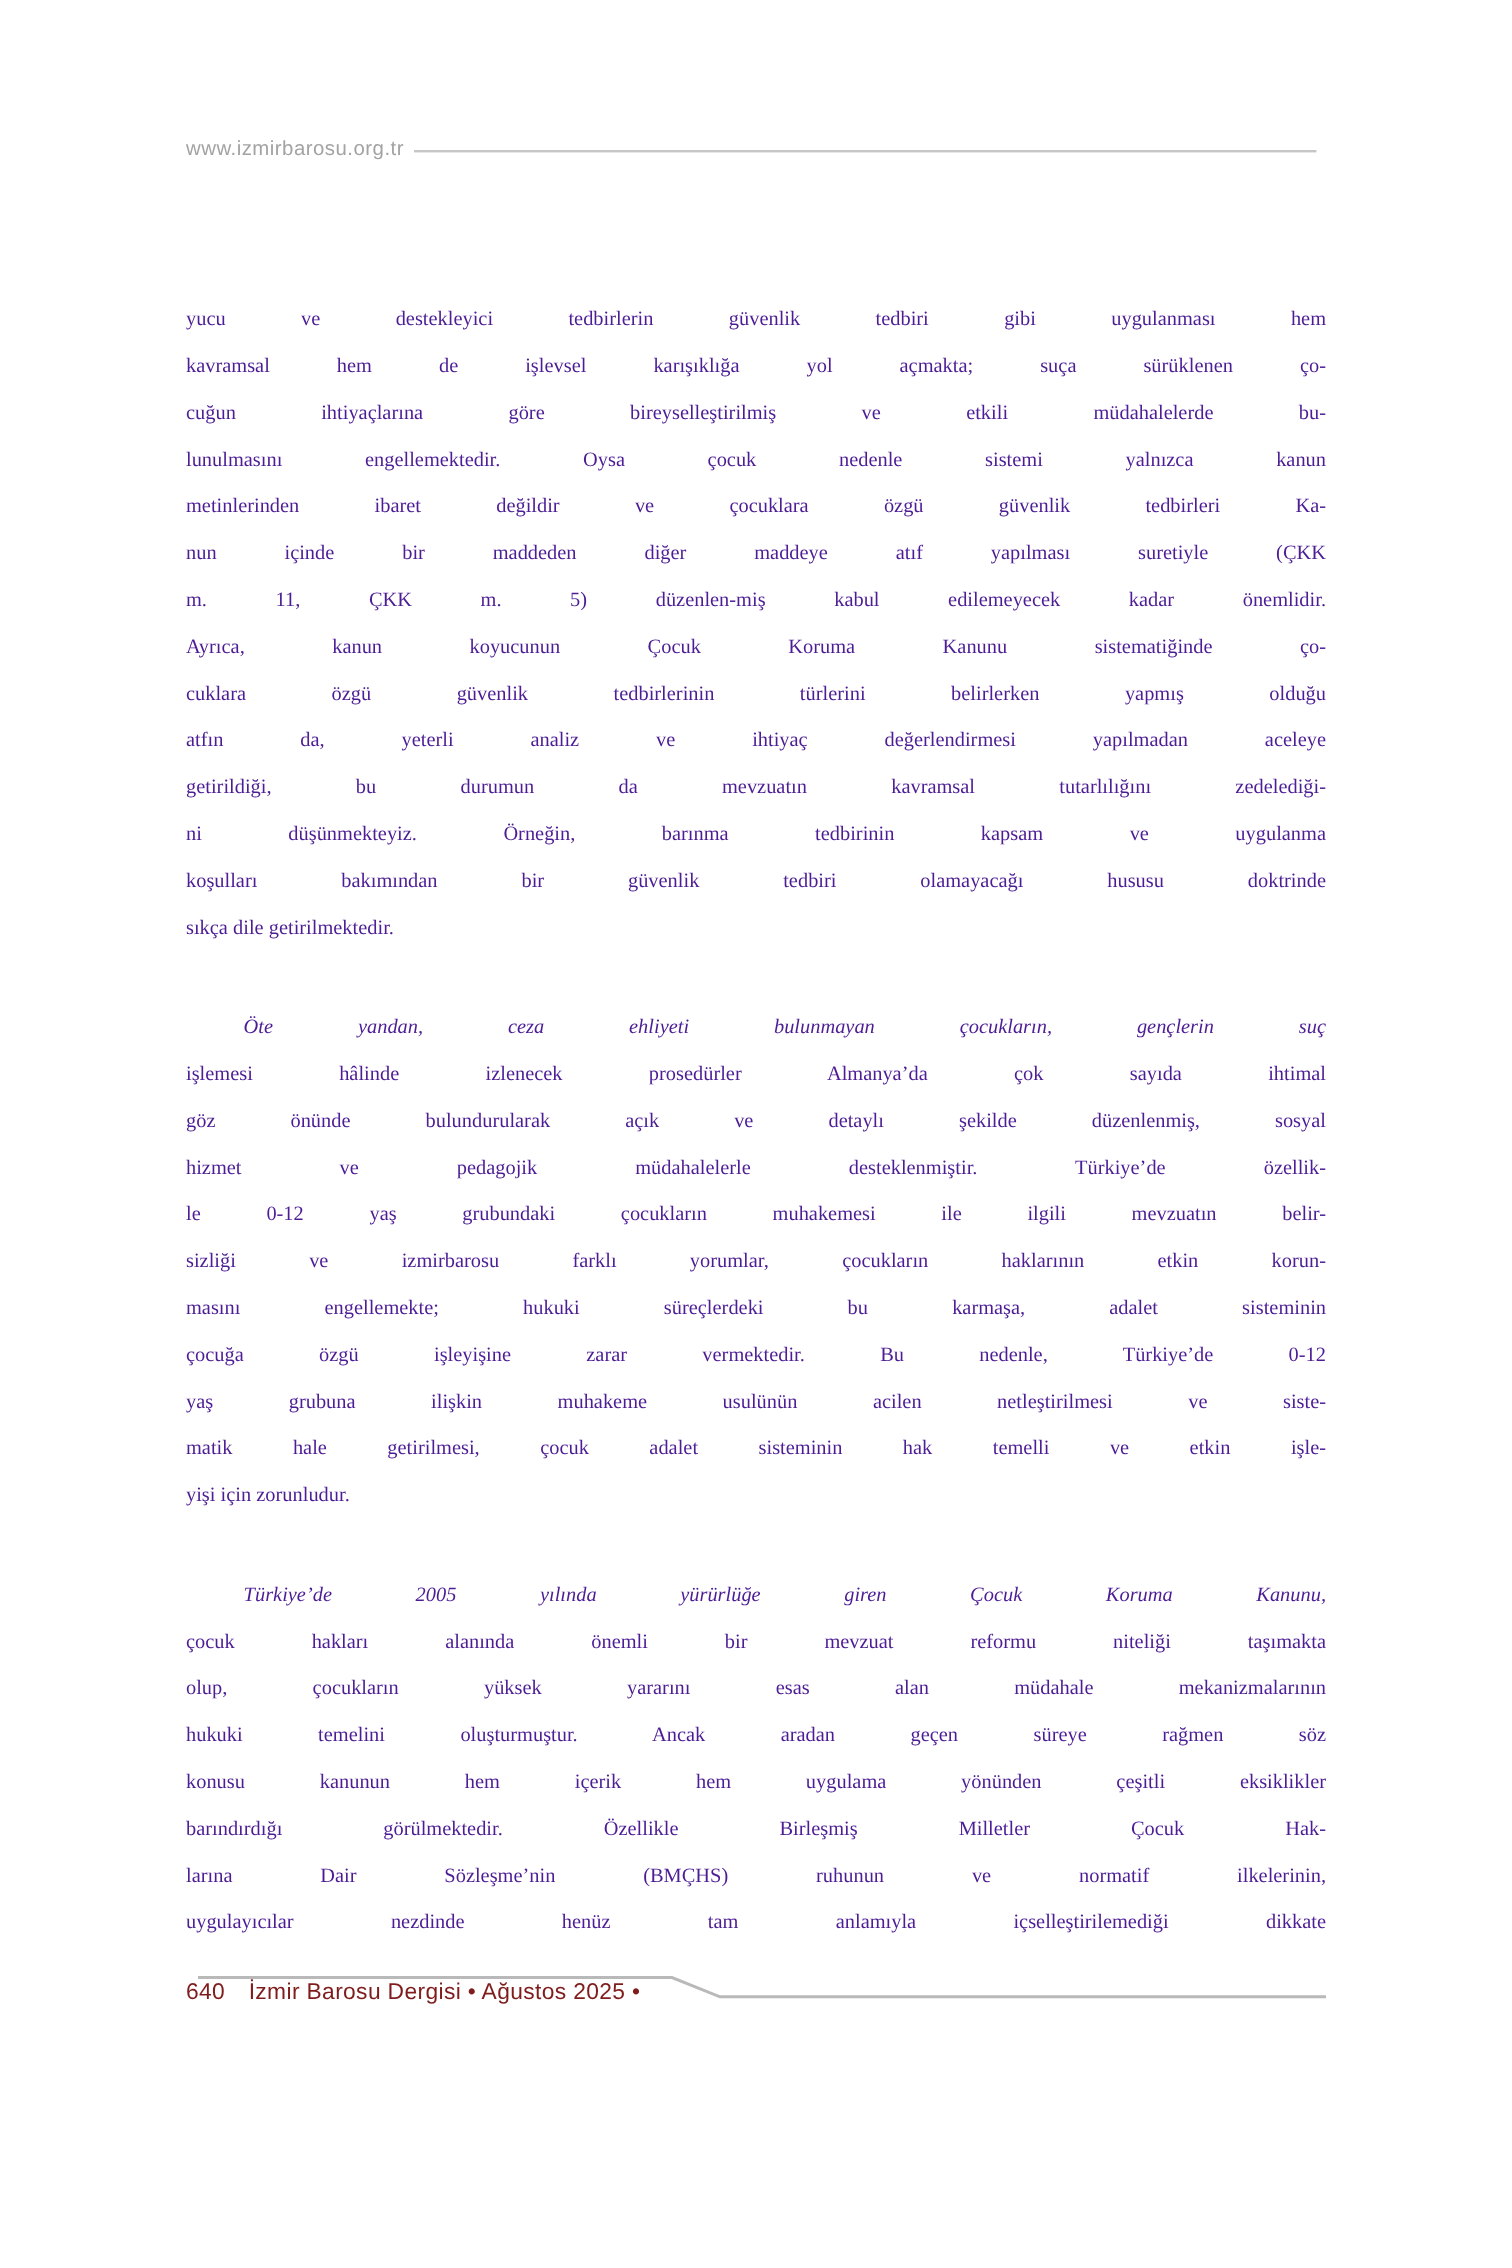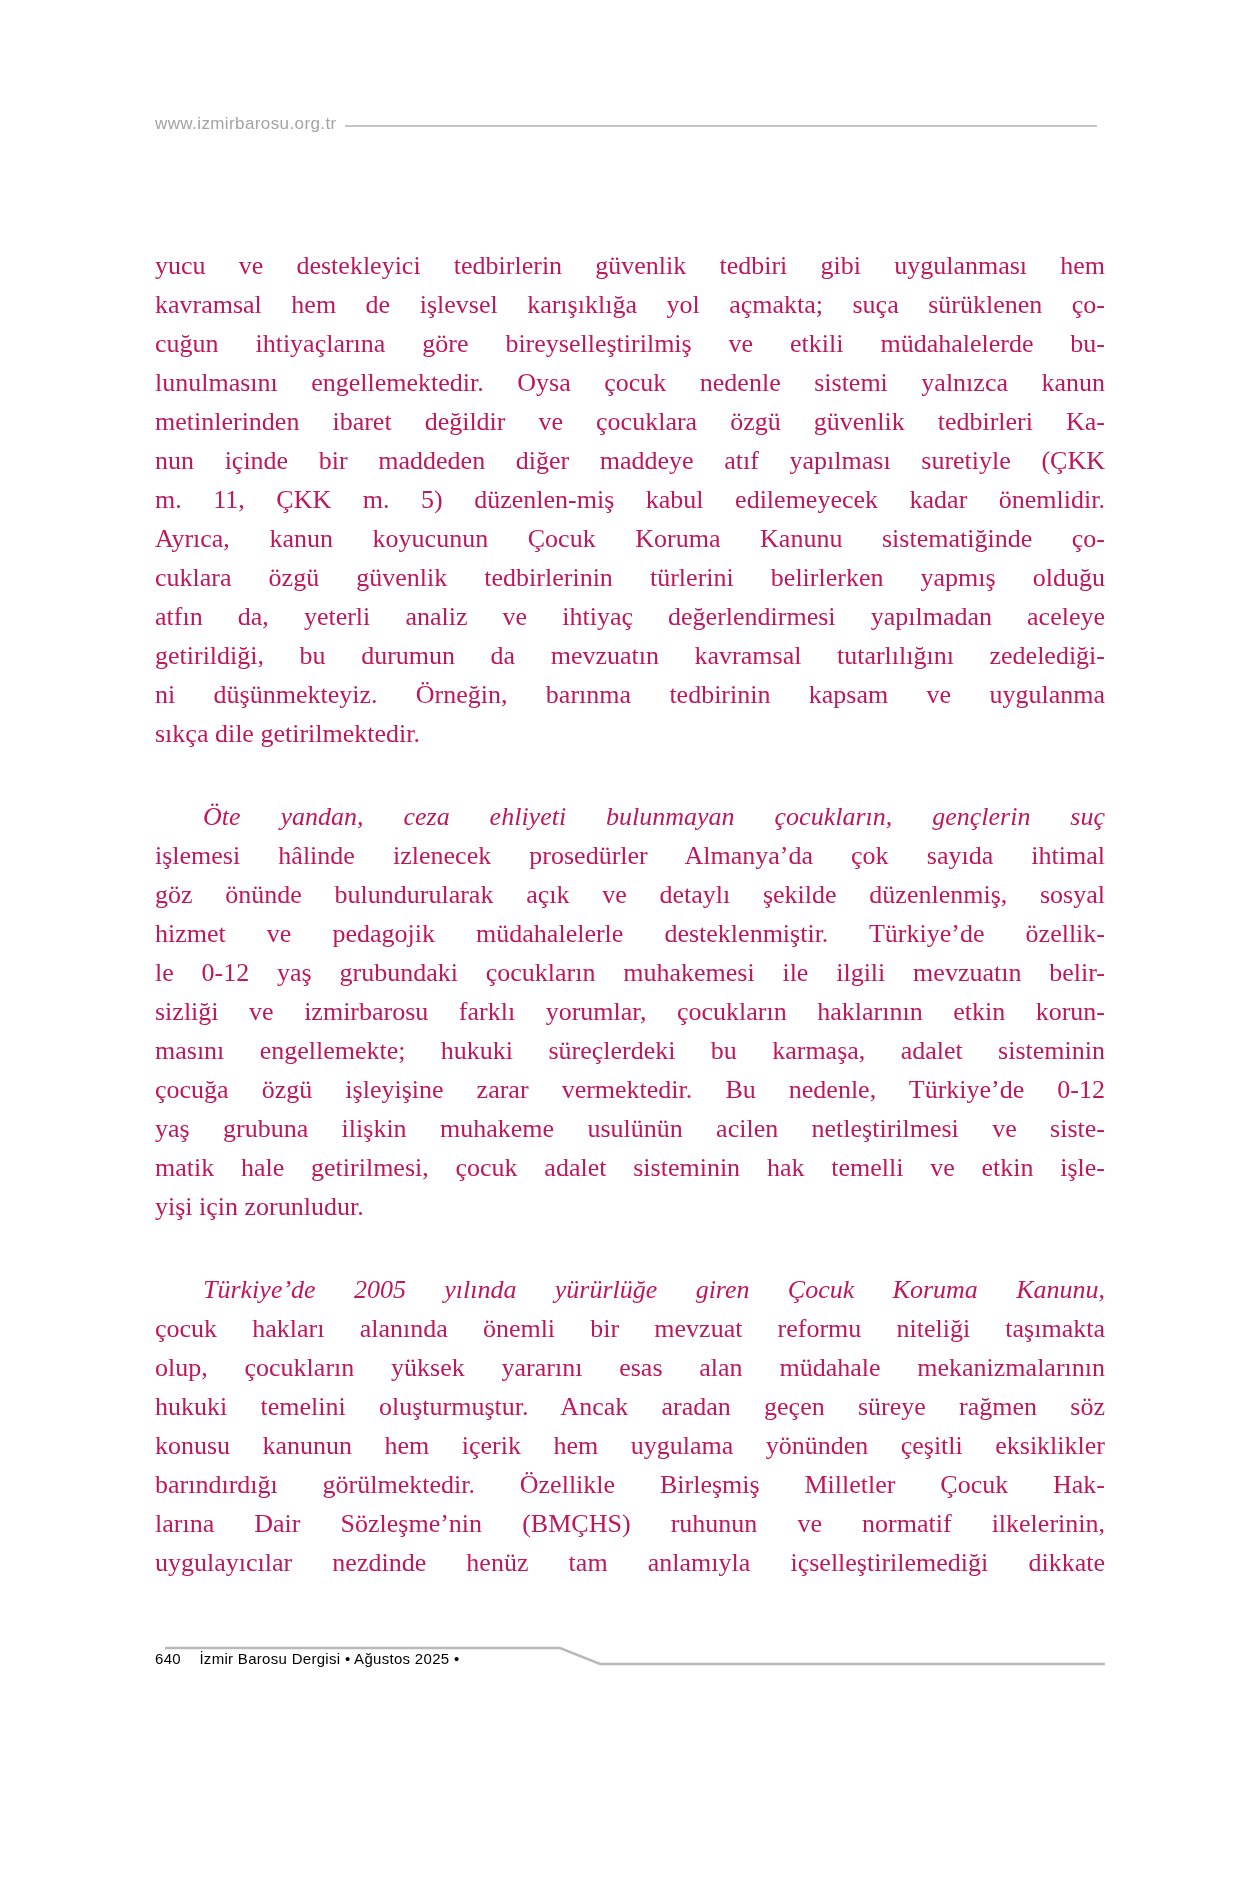--- a/index.html
+++ b/index.html
@@ -28,43 +28,43 @@
     flex: 1;
     height: 2px;
     background: #c6c6c6;
     margin-top: 3px;
   }
   .body-text {
     position: absolute;
     top: 246px;
     left: 155px;
     width: 950px;
-    color: #be185d;
-    font-size: 26px;
+    color: #4c1d95;
+    font-size: 17px;
     line-height: 39px;
   }
   .para { margin: 0 0 44px 0; }
   .line {
     text-align: justify;
     text-align-last: justify;
   }
   .line.last { text-align-last: left; }
   .line.indent { text-indent: 48px; font-style: italic; }
   .ribbon {
     position: absolute;
     left: 0;
     top: 1638px;
   }
   .footer {
     position: absolute;
     left: 155px;
     top: 1650px;
     font-family: "Liberation Sans", sans-serif;
-    font-size: 15px;
-    color: #000000;
+    font-size: 19px;
+    color: #7f1d1d;
     letter-spacing: 0.3px;
     white-space: nowrap;
   }
   .page-num { margin-right: 14px; }
 </style>
 </head>
 <body>
 
 <div class="page">
 
@@ -81,20 +81,21 @@
       <div class="line">cuğun ihtiyaçlarına göre bireyselleştirilmiş ve etkili müdahalelerde bu-</div>
       <div class="line">lunulmasını engellemektedir. Oysa çocuk nedenle sistemi yalnızca kanun</div>
       <div class="line">metinlerinden ibaret değildir ve çocuklara özgü güvenlik tedbirleri Ka-</div>
       <div class="line">nun içinde bir maddeden diğer maddeye atıf yapılması suretiyle (ÇKK</div>
       <div class="line">m. 11, ÇKK m. 5) düzenlen-miş kabul edilemeyecek kadar önemlidir.</div>
       <div class="line">Ayrıca, kanun koyucunun Çocuk Koruma Kanunu sistematiğinde ço-</div>
       <div class="line">cuklara özgü güvenlik tedbirlerinin türlerini belirlerken yapmış olduğu</div>
       <div class="line">atfın da, yeterli analiz ve ihtiyaç değerlendirmesi yapılmadan aceleye</div>
       <div class="line">getirildiği, bu durumun da mevzuatın kavramsal tutarlılığını zedelediği-</div>
       <div class="line">ni düşünmekteyiz. Örneğin, barınma tedbirinin kapsam ve uygulanma</div>
+      <div class="line">koşulları bakımından bir güvenlik tedbiri olamayacağı hususu doktrinde</div>
       <div class="line last">sıkça dile getirilmektedir.</div>
     </div>
 
     <div class="para">
       <div class="line indent">Öte yandan, ceza ehliyeti bulunmayan çocukların, gençlerin suç</div>
       <div class="line">işlemesi hâlinde izlenecek prosedürler Almanya’da çok sayıda ihtimal</div>
       <div class="line">göz önünde bulundurularak açık ve detaylı şekilde düzenlenmiş, sosyal</div>
       <div class="line">hizmet ve pedagojik müdahalelerle desteklenmiştir. Türkiye’de özellik-</div>
       <div class="line">le 0-12 yaş grubundaki çocukların muhakemesi ile ilgili mevzuatın belir-</div>
       <div class="line">sizliği ve izmirbarosu farklı yorumlar, çocukların haklarının etkin korun-</div>

